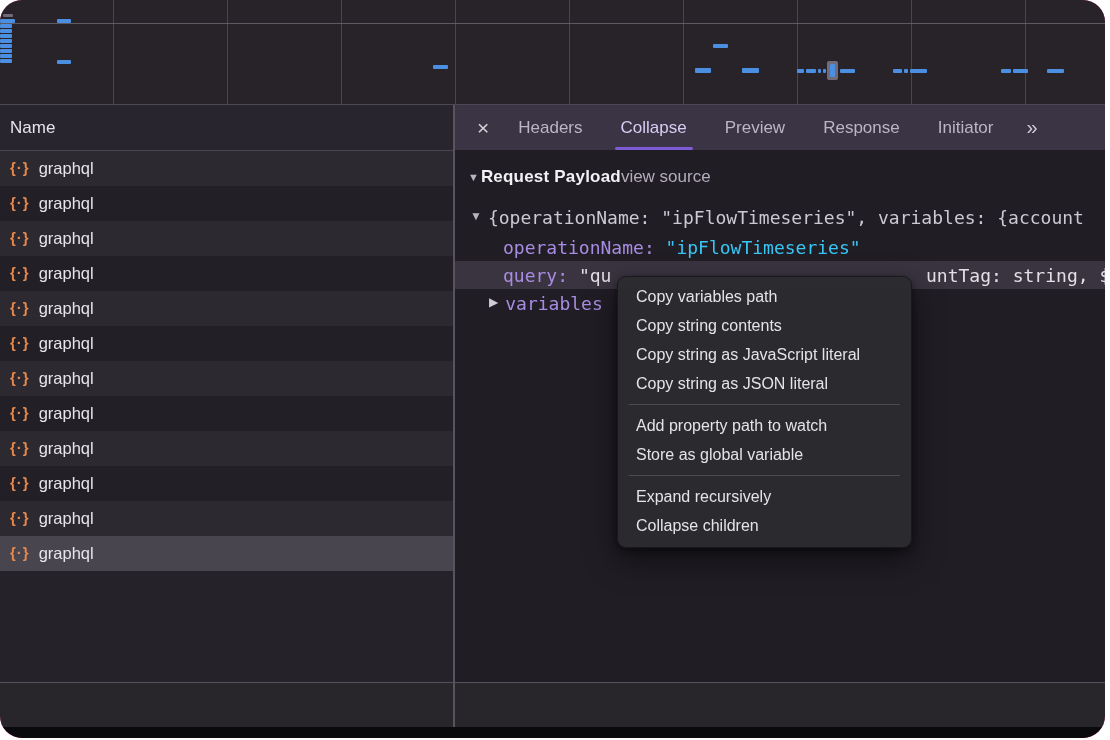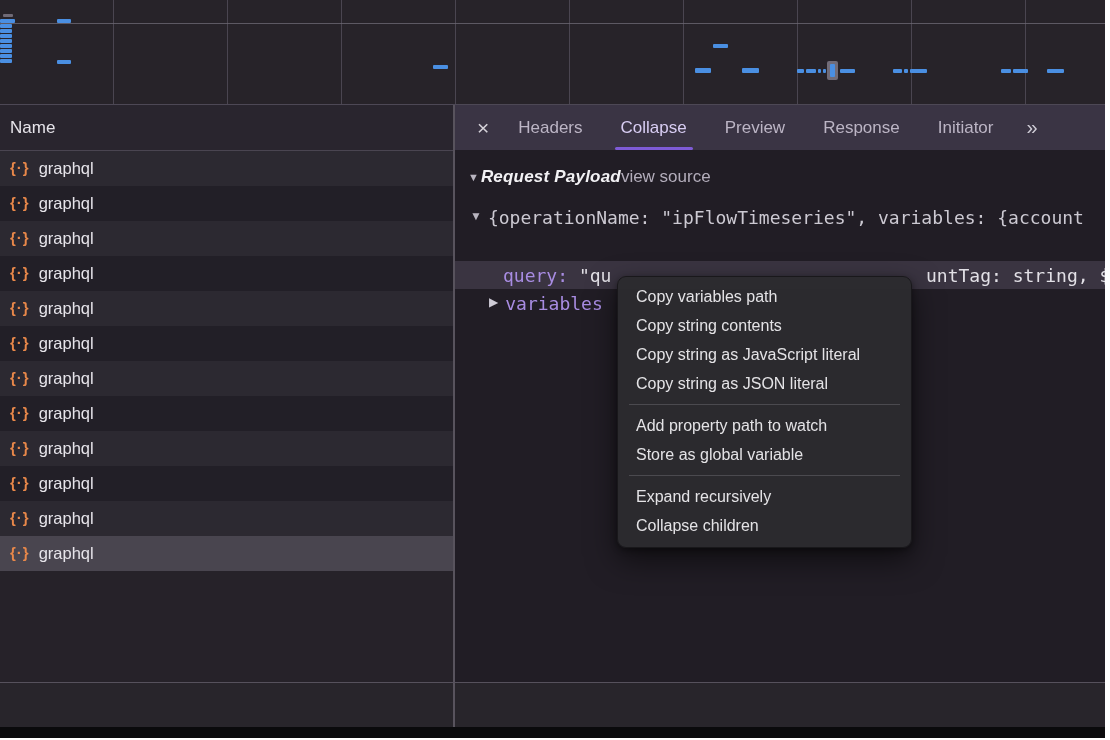--- a/index.html
+++ b/index.html
@@ -1,17 +1,17 @@
 <!DOCTYPE html>
 <html style="--bar-blue: #4a8fe2; --icon-orange: #e8884a; --key-purple: #a88ce2; --str-cyan: #38c6f4; --menu-blue: #2b5fd9; --tab-underline: #7e5bd6; --sel-row: #49454f;"><head>
 <meta charset="utf-8">
 <style>
   html,body{margin:0;padding:0;background:#ffffff;}
   body{font-family:"Liberation Sans",sans-serif;-webkit-font-smoothing:antialiased;}
-  .app{position:relative;width:1105px;height:738px;background:#ec4899;overflow:hidden;}
+  .app{position:relative;width:1105px;height:738px;background:#ec4899;overflow:hidden;border-radius:22px;}
 
   
   .overview{position:absolute;left:0;top:0;width:1105px;height:104px;background:#272329;border-bottom:1px solid #4d4855;}
   .gridline{position:absolute;top:0;bottom:0;width:1px;background:#57525e;opacity:.75;}
   .lane-line{position:absolute;left:0;right:0;height:1px;background:#6b6672;opacity:.8;}
   .ovbar{position:absolute;border-radius:1px;}
   .ovbar.blue{background:var(--bar-blue);}
   .ovbar.grey{background:#6f6a76;}
   .ovbar.marker{background:#716c78;border-radius:2px;}
   .ovbar.marker-inner{background:var(--bar-blue);}
@@ -35,21 +35,21 @@
   .close-btn{font-size:21px;color:#d6d3da;margin:0 10px 0 8px;cursor:default;line-height:1;}
   .tab{padding:0 2px;margin:0 17px;height:45px;display:flex;align-items:center;position:relative;white-space:nowrap;}
   .tab.active{color:#d8cdf3;}
   .tab.active::after{content:"";position:absolute;left:-4px;right:-4px;bottom:0;height:3px;border-radius:2px;background:var(--tab-underline);}
   .more-tabs{margin-left:14px;font-size:20px;color:#cfccd6;letter-spacing:-2px;}
 
   
   .payload{position:absolute;left:0;top:45px;right:0;bottom:0;}
   .section-header{position:absolute;left:13px;top:17px;display:flex;align-items:baseline;color:#f2f1f4;}
   .tri{font-size:11px;color:#b9b5c0;margin-right:2px;position:relative;top:-1px;}
-  .section-title{font-weight:700;font-size:17px;letter-spacing:.2px;font-style:italic;}
+  .section-title{font-weight:700;font-size:17px;letter-spacing:.2px;}
   .view-source{color:#b3adbb;font-size:17px;font-weight:400;}
   .mono{font-family:"DejaVu Sans Mono",monospace;font-size:18px;white-space:nowrap;}
   .tree-line{position:absolute;left:0;right:0;height:28px;display:flex;align-items:center;overflow:hidden;}
   .tree-line .tri{font-size:12px;}
   .t-preview{top:53px;padding-left:15px;color:#ccc9d2;}
   .t-preview .tri{margin-right:6px;}
   .t-op{top:83px;padding-left:48px;}
   .t-query{top:111px;padding-left:48px;background:#3a3441;}
   .t-vars{top:139px;padding-left:34px;}
   .t-vars .tri{margin-right:7px;}
@@ -194,20 +194,25 @@
           <span class="tri">▼</span>
           <span class="section-title">Request Payload</span>
           <span class="view-source">view source</span>
         </div>
 
         <div class="tree-line t-preview mono">
           <span class="tri" style="font-family:'Liberation Sans',sans-serif;">▼</span>
           <span>{operationName: "ipFlowTimeseries", variables: {account</span>
         </div>
 
+        <div class="tree-line t-op mono">
+          <span class="k">operationName:</span>
+          <span>&nbsp;</span>
+          <span class="s">"ipFlowTimeseries"</span>
+        </div>
 
         <div class="tree-line t-query mono">
           <span class="k">query:</span>
           <span>&nbsp;</span>
           <span class="w">"qu</span>
           <span class="frag-right w">untTag: string, $f</span>
         </div>
 
         <div class="tree-line t-vars mono">
           <span class="tri" style="font-family:'Liberation Sans',sans-serif;color:#cfccd6;">▶</span>

